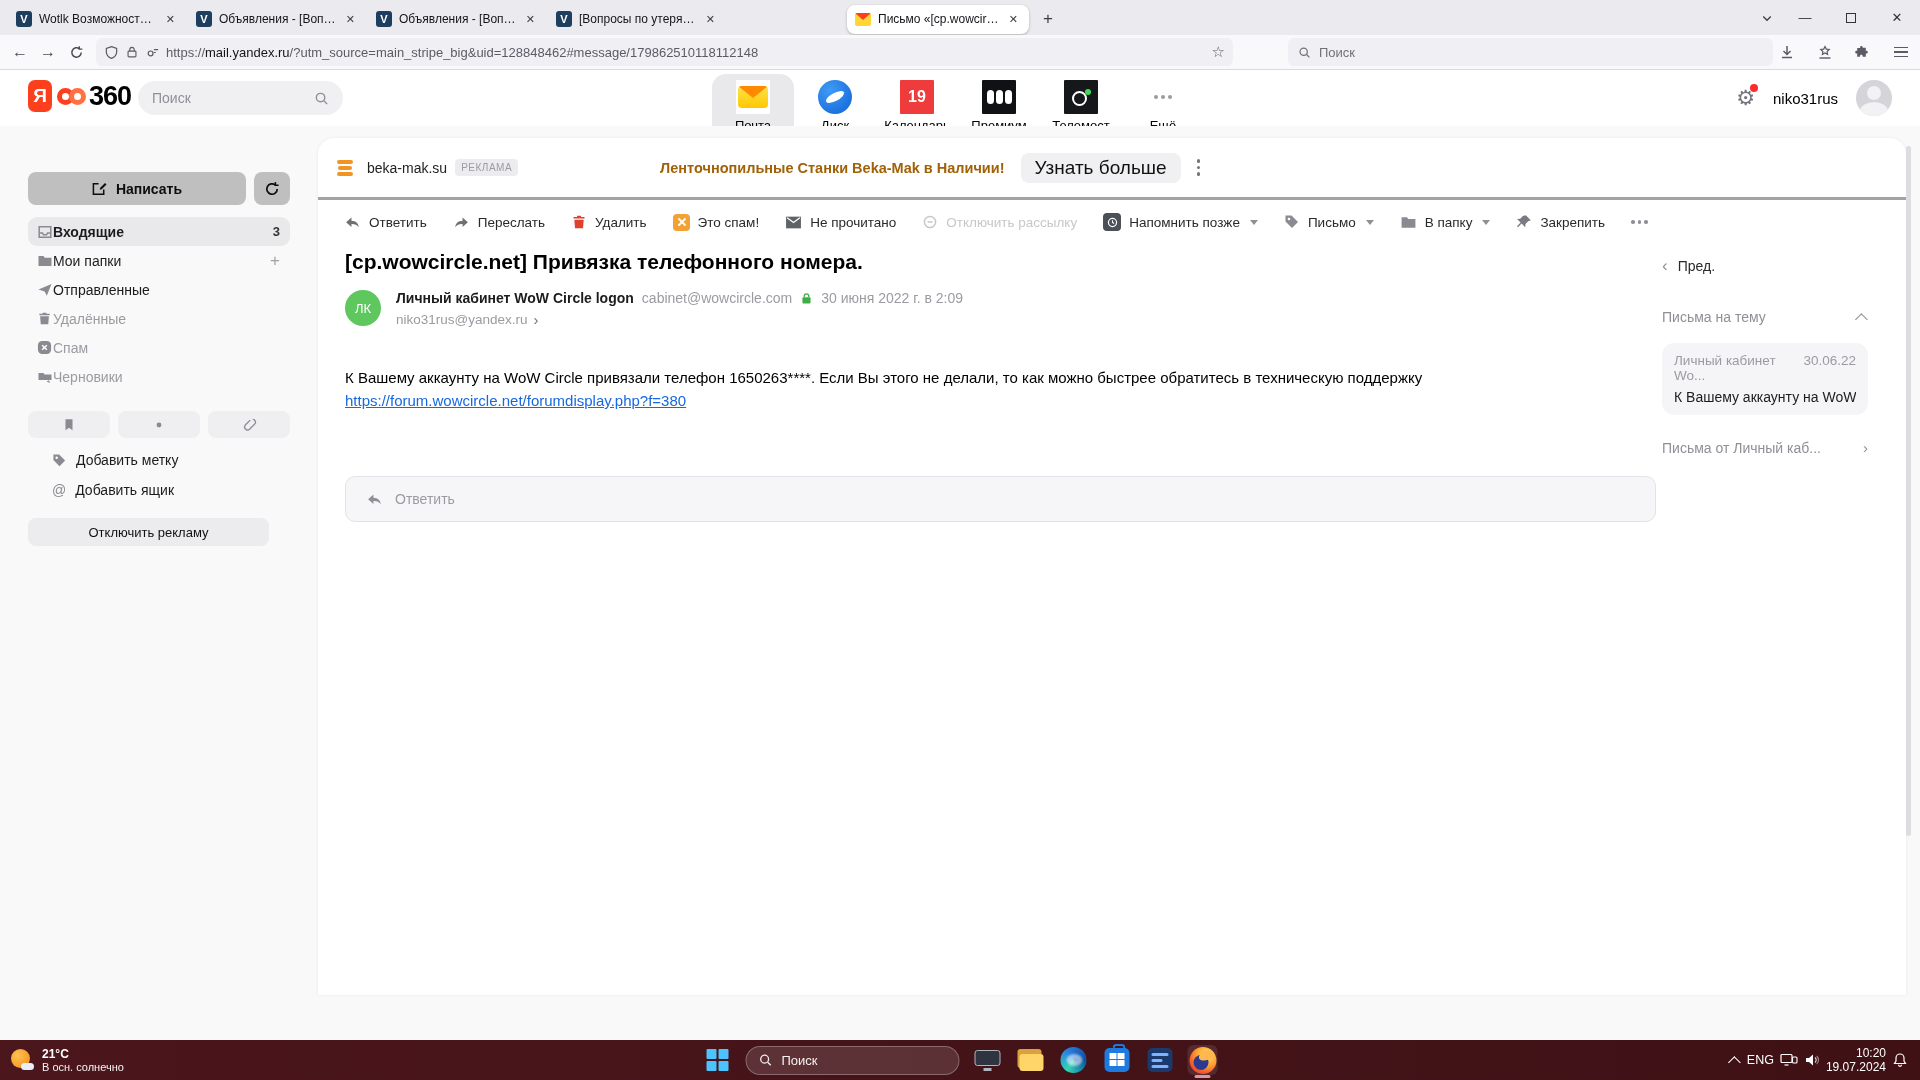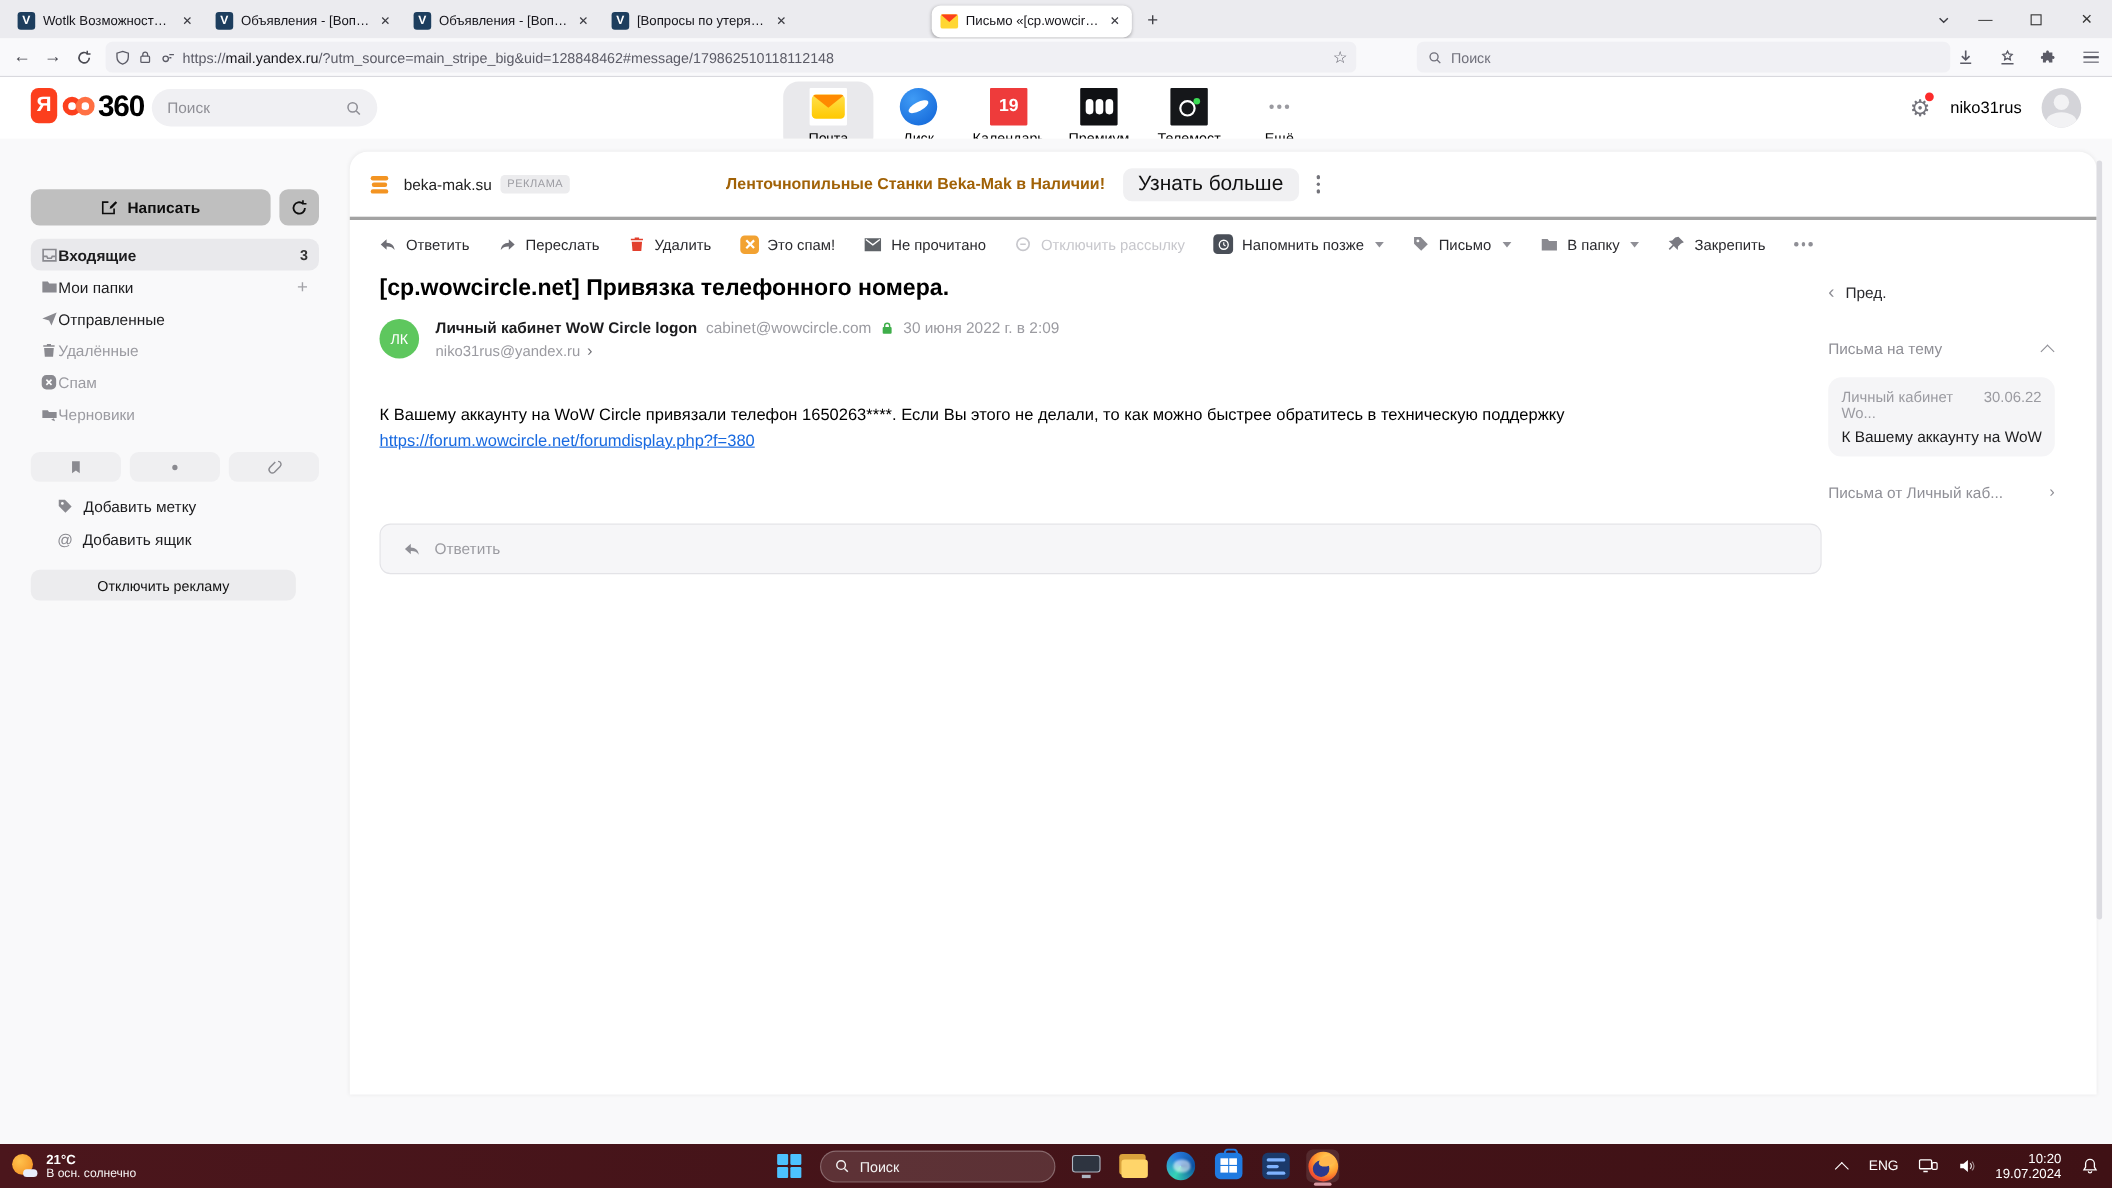--- a/index.html
+++ b/index.html
@@ -177,21 +177,21 @@
       linear-gradient(#fff,#fff) 0 7px/7px 6px no-repeat, linear-gradient(#fff,#fff) 8px 7px/7px 6px no-repeat; }
   .ic-monitor { width:26px; height:21px; position:relative; }
   .ic-monitor .scr { position:absolute; inset:0 0 5px 0; background:#2e3440; border:1.5px solid #aeb6c2; border-radius:3px; }
   .ic-monitor .std { position:absolute; left:9px; bottom:0; width:8px; height:3px; background:#aeb6c2; }
   .ic-blueapp { width:25px; height:24px; background:#1b3a6b; border-radius:5px; display:flex; flex-direction:column; gap:3px; justify-content:center; padding:0 4px; }
   .ic-blueapp i { height:3px; background:#7fb3ff; border-radius:2px; display:block; }
   .ic-blueapp i:nth-child(2){ width:70%; }
   .ic-firefox { width:27px; height:27px; border-radius:50%; background:radial-gradient(circle at 65% 30%,#ffe266,#ff9a2e 45%,#f3542d 70%,#d6356c); position:relative; overflow:hidden; }
   .ic-firefox:before { content:""; position:absolute; left:4px; top:8px; width:15px; height:15px; border-radius:50%; background:#2b3a8f; }
   .ic-firefox:after { content:""; position:absolute; left:9px; top:4px; width:16px; height:9px; border-radius:50%; background:#ffb84d; transform:rotate(-20deg); }
-  .tray { margin-left:auto; display:flex; align-items:center; gap:18px; padding-right:12px; }
+  .tray { margin-left:auto; display:flex; align-items:center; gap:6px; padding-right:12px; }
   .tray-chev { width:9px; height:9px; border-left:1.8px solid #fff; border-top:1.8px solid #fff; transform:rotate(45deg) translateY(3px); }
   .tray-lang { font-size:12.5px; }
   .tray-time { text-align:right; font-size:12px; line-height:14px; }
   svg.si { display:block; }
 </style>
 </head>
 <body>
 
 <div id="screen">
 

